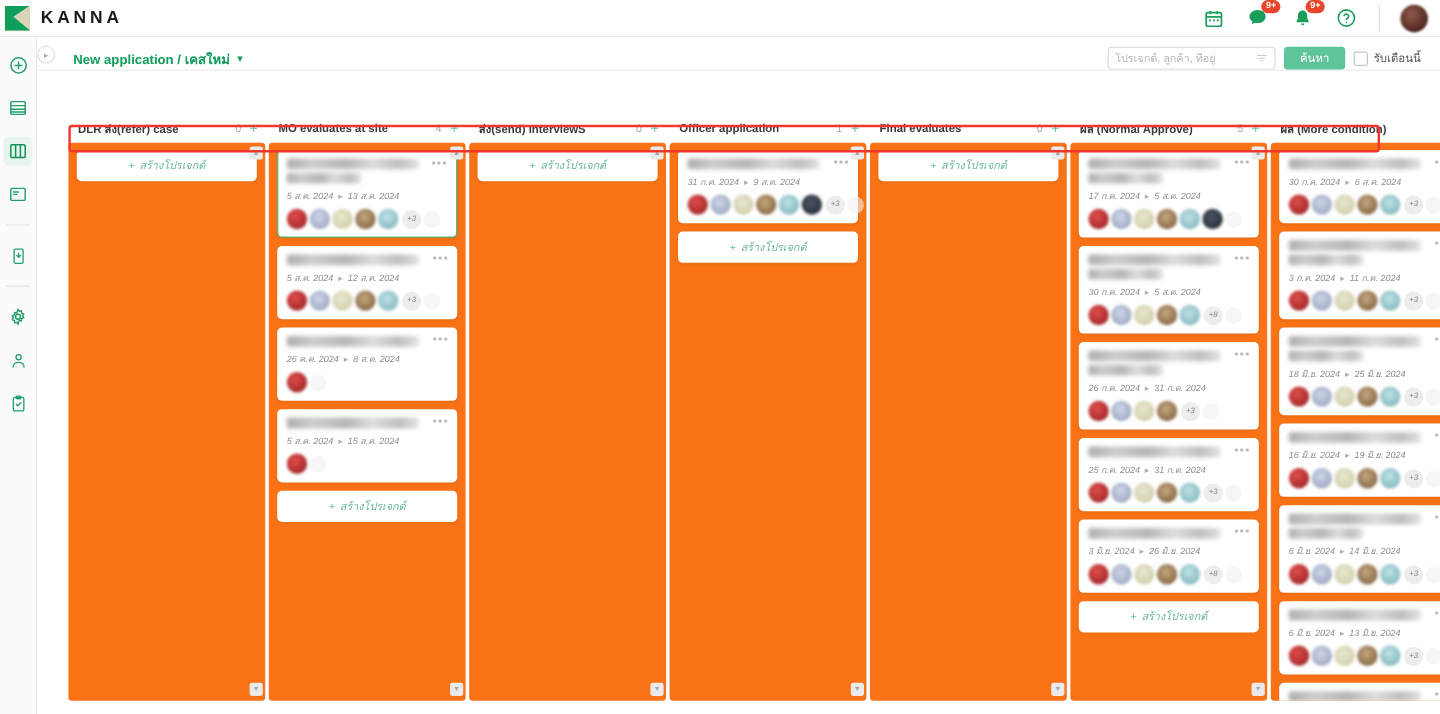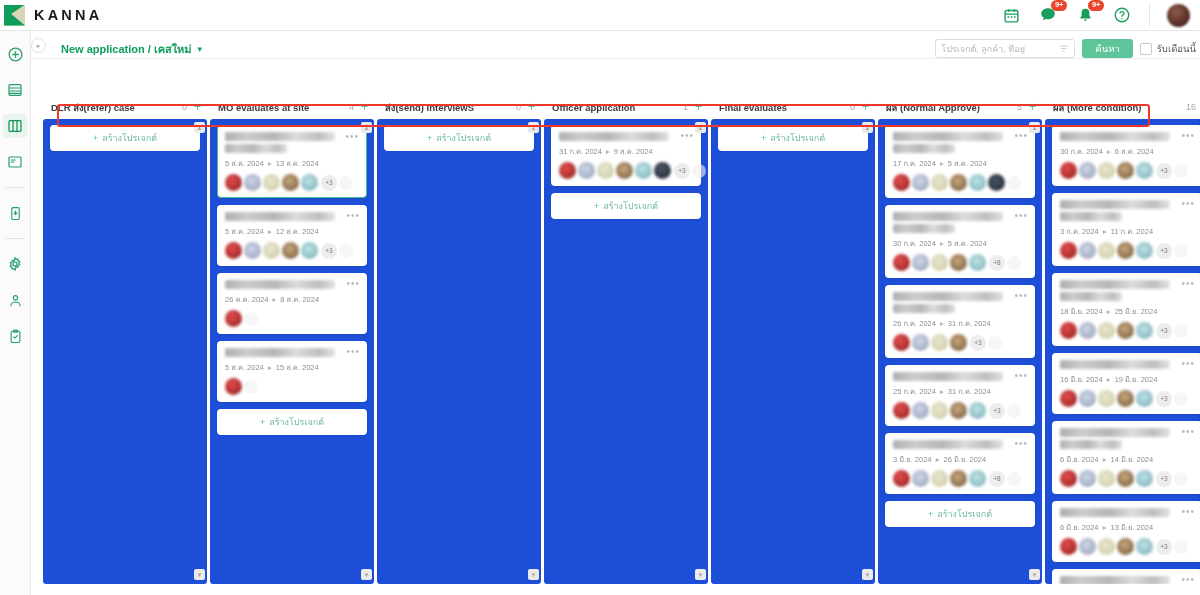--- a/index.html
+++ b/index.html
@@ -78,21 +78,21 @@
     background: #fff; border: 1px solid #e0e0e0;
     display: flex; align-items: center; justify-content: center;
     font-size: 7px; color: #aaa; cursor: pointer; z-index: 6;
   }
   .crumb {
     margin-left: 30px; font-size: 11px; font-weight: 700; color: #0f9d5a;
     display: flex; align-items: center; gap: 6px; cursor: pointer;
   }
   .crumb-caret { font-size: 9px; }
   .search-wrap {
-    margin-left: auto; display: flex; align-items: center; gap: 7px; padding-right: 4px;
+    margin-left: auto; display: flex; align-items: center; gap: 7px; padding-right: 16px;
   }
   .search-box {
     width: 140px; height: 19px; border: 1px solid #ddd; border-radius: 3px;
     background: #fff; display: flex; align-items: center; padding: 0 5px;
     font-size: 9px; color: #b0b0b0; position: relative;
   }
   .search-box input {
     border: 0; outline: 0; width: 116px; font-size: 9px; color: #777;
     font-family: inherit; background: transparent;
   }
@@ -128,31 +128,31 @@
   .board {
     position: absolute; top: 95px; left: 31px; width: 1169px; height: 500px;
     background: #ffffff;
     display: flex; align-items: flex-start; overflow: hidden;
   }
   .col {
     width: 164px; min-width: 164px; height: 489px;
     margin-right: 3px; position: relative;
     display: flex; flex-direction: column;
   }
-  .col:first-child { margin-left: 12px; }
+  .col:first-child { margin-left: 26px; }
   .col-head {
     height: 24px; display: flex; align-items: center;
     padding: 0 6px 0 8px; background: #fff;
   }
   .col-title { font-size: 9.5px; font-weight: 700; color: #3b3b3b; white-space: nowrap; overflow:hidden; text-overflow: ellipsis; }
   .col-count { margin-left: auto; font-size: 9px; color: #a8a8a8; padding-right: 7px; }
   .col-add { font-size: 12px; color: #5ec49a; cursor: pointer; line-height: 1; }
   .col-body {
-    flex: 1; background: #1d4ed8; border-radius: 3px;
-    padding: 6px 7px 0; position: relative; overflow: hidden;
+    flex: 1; background: #f97316; border-radius: 3px;
+    padding: 6px 7px 0; position: relative; overflow: hidden; font-style: italic;
   }
   .col-scroll-up, .col-scroll-dn {
     position: absolute; right: 2px; width: 11px; height: 11px;
     background: #eaeaea; border-radius: 2px;
     display: flex; align-items: center; justify-content: center;
     font-size: 6px; color: #a6a6a6; cursor: pointer; z-index: 3;
   }
   .col-scroll-up { top: 3px; }
   .col-scroll-dn { bottom: 4px; }
 

